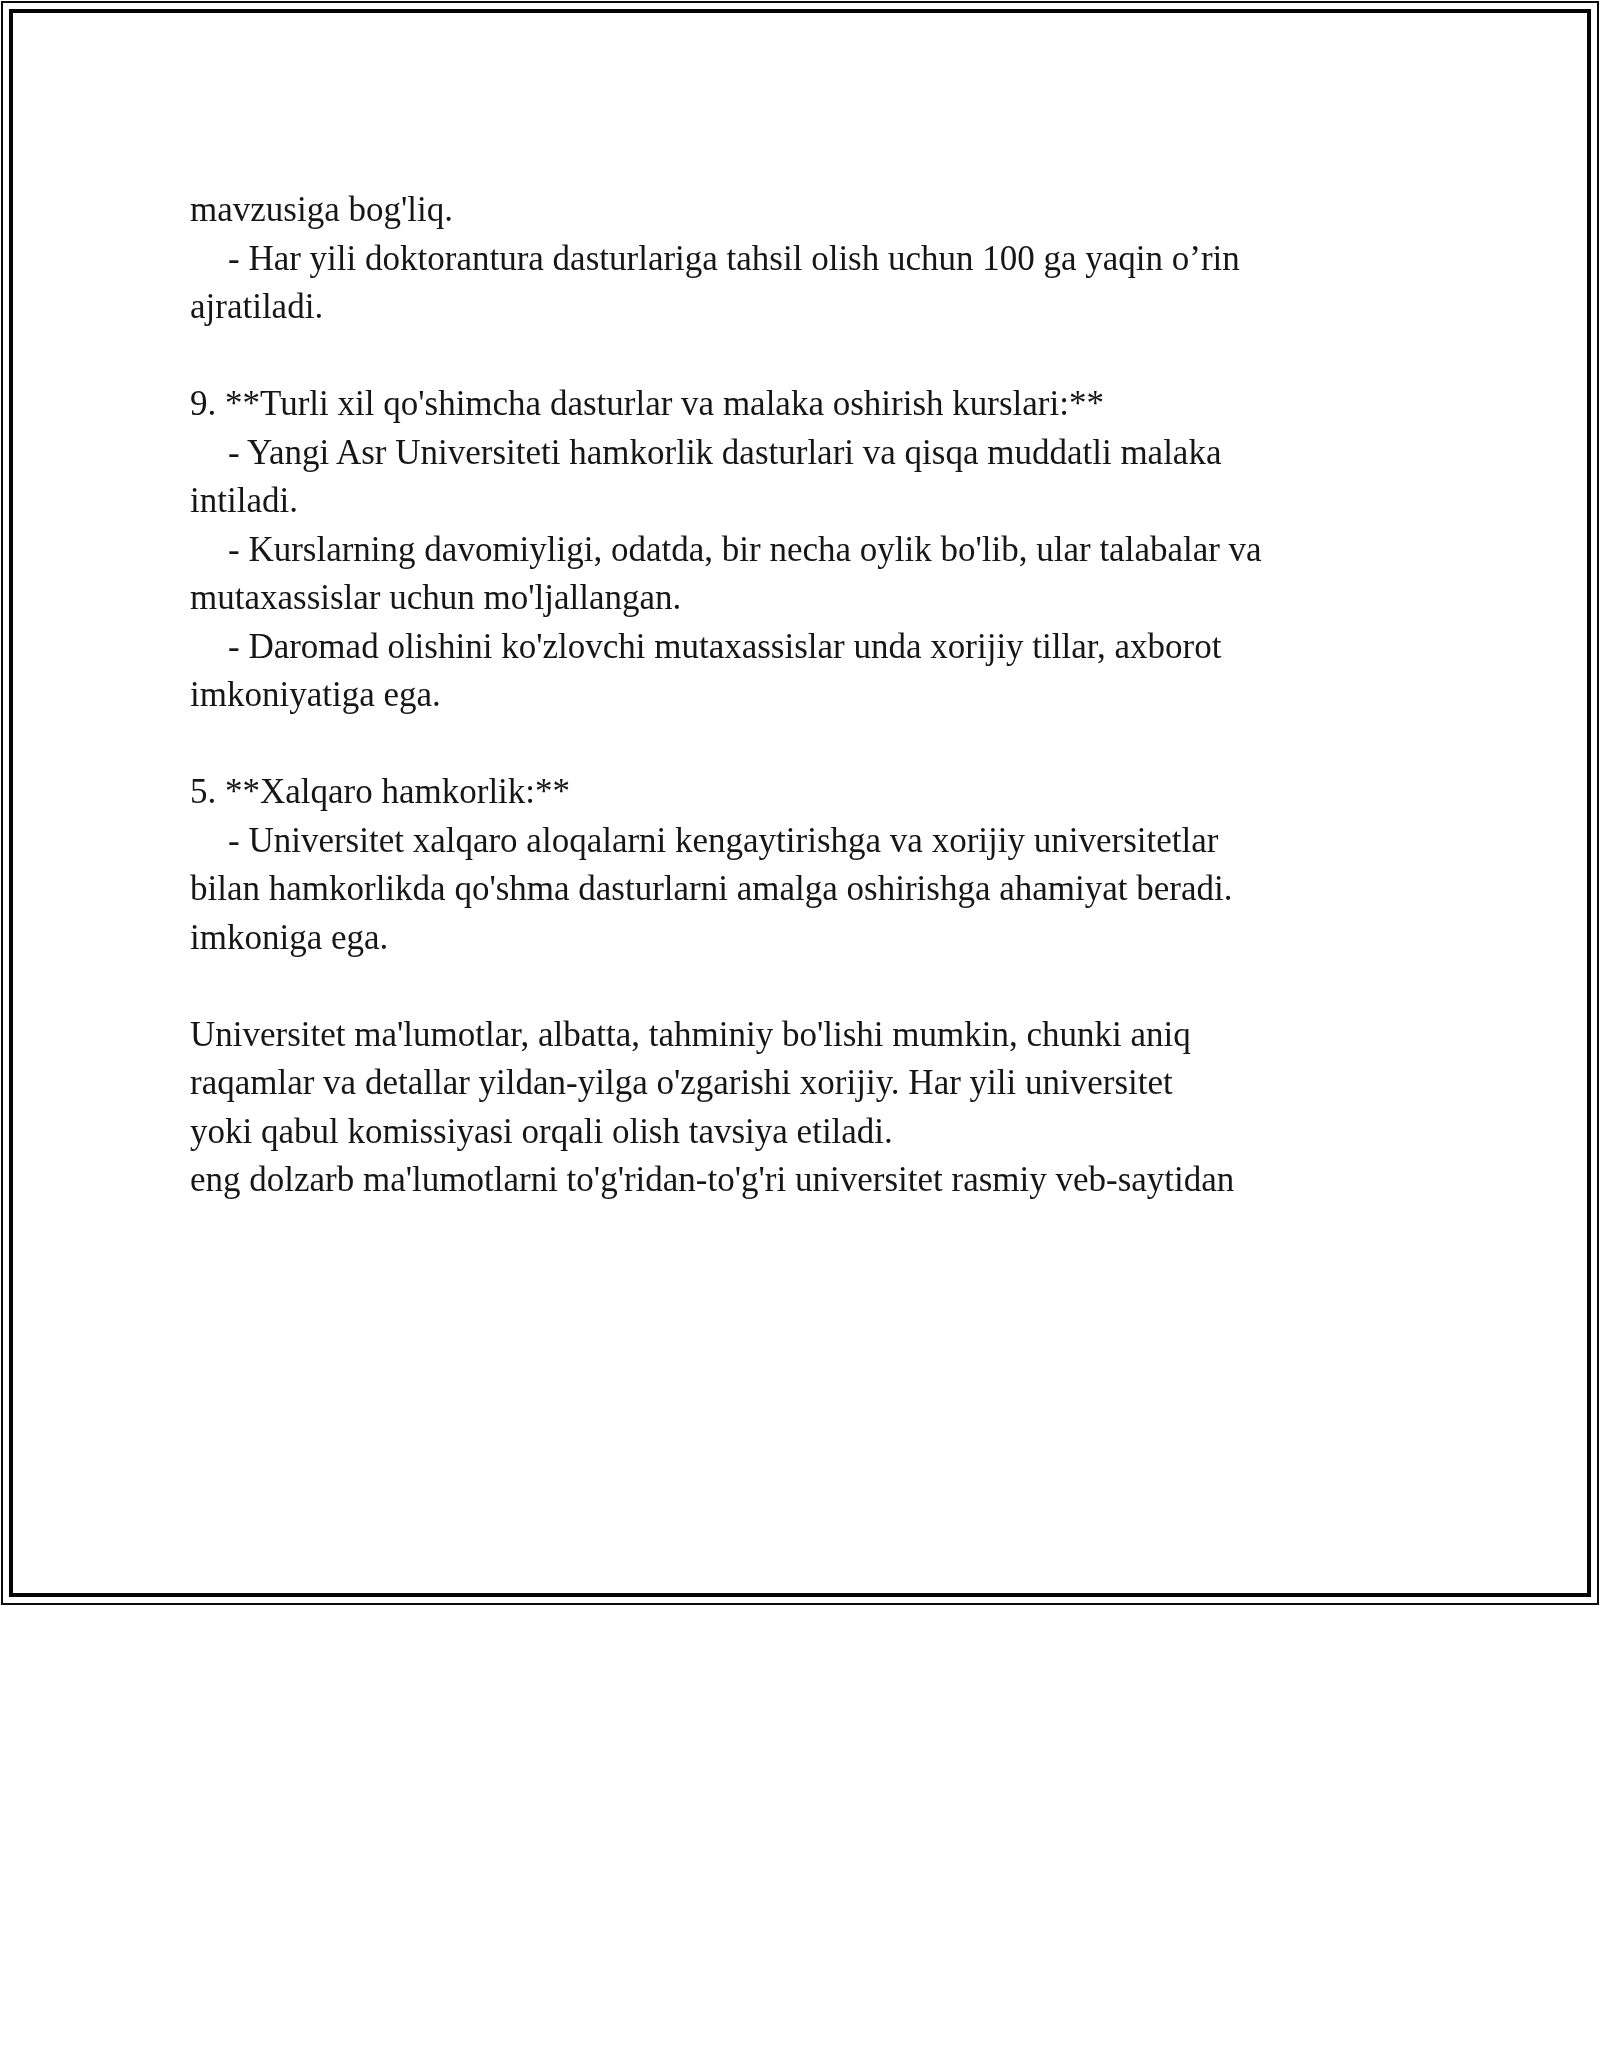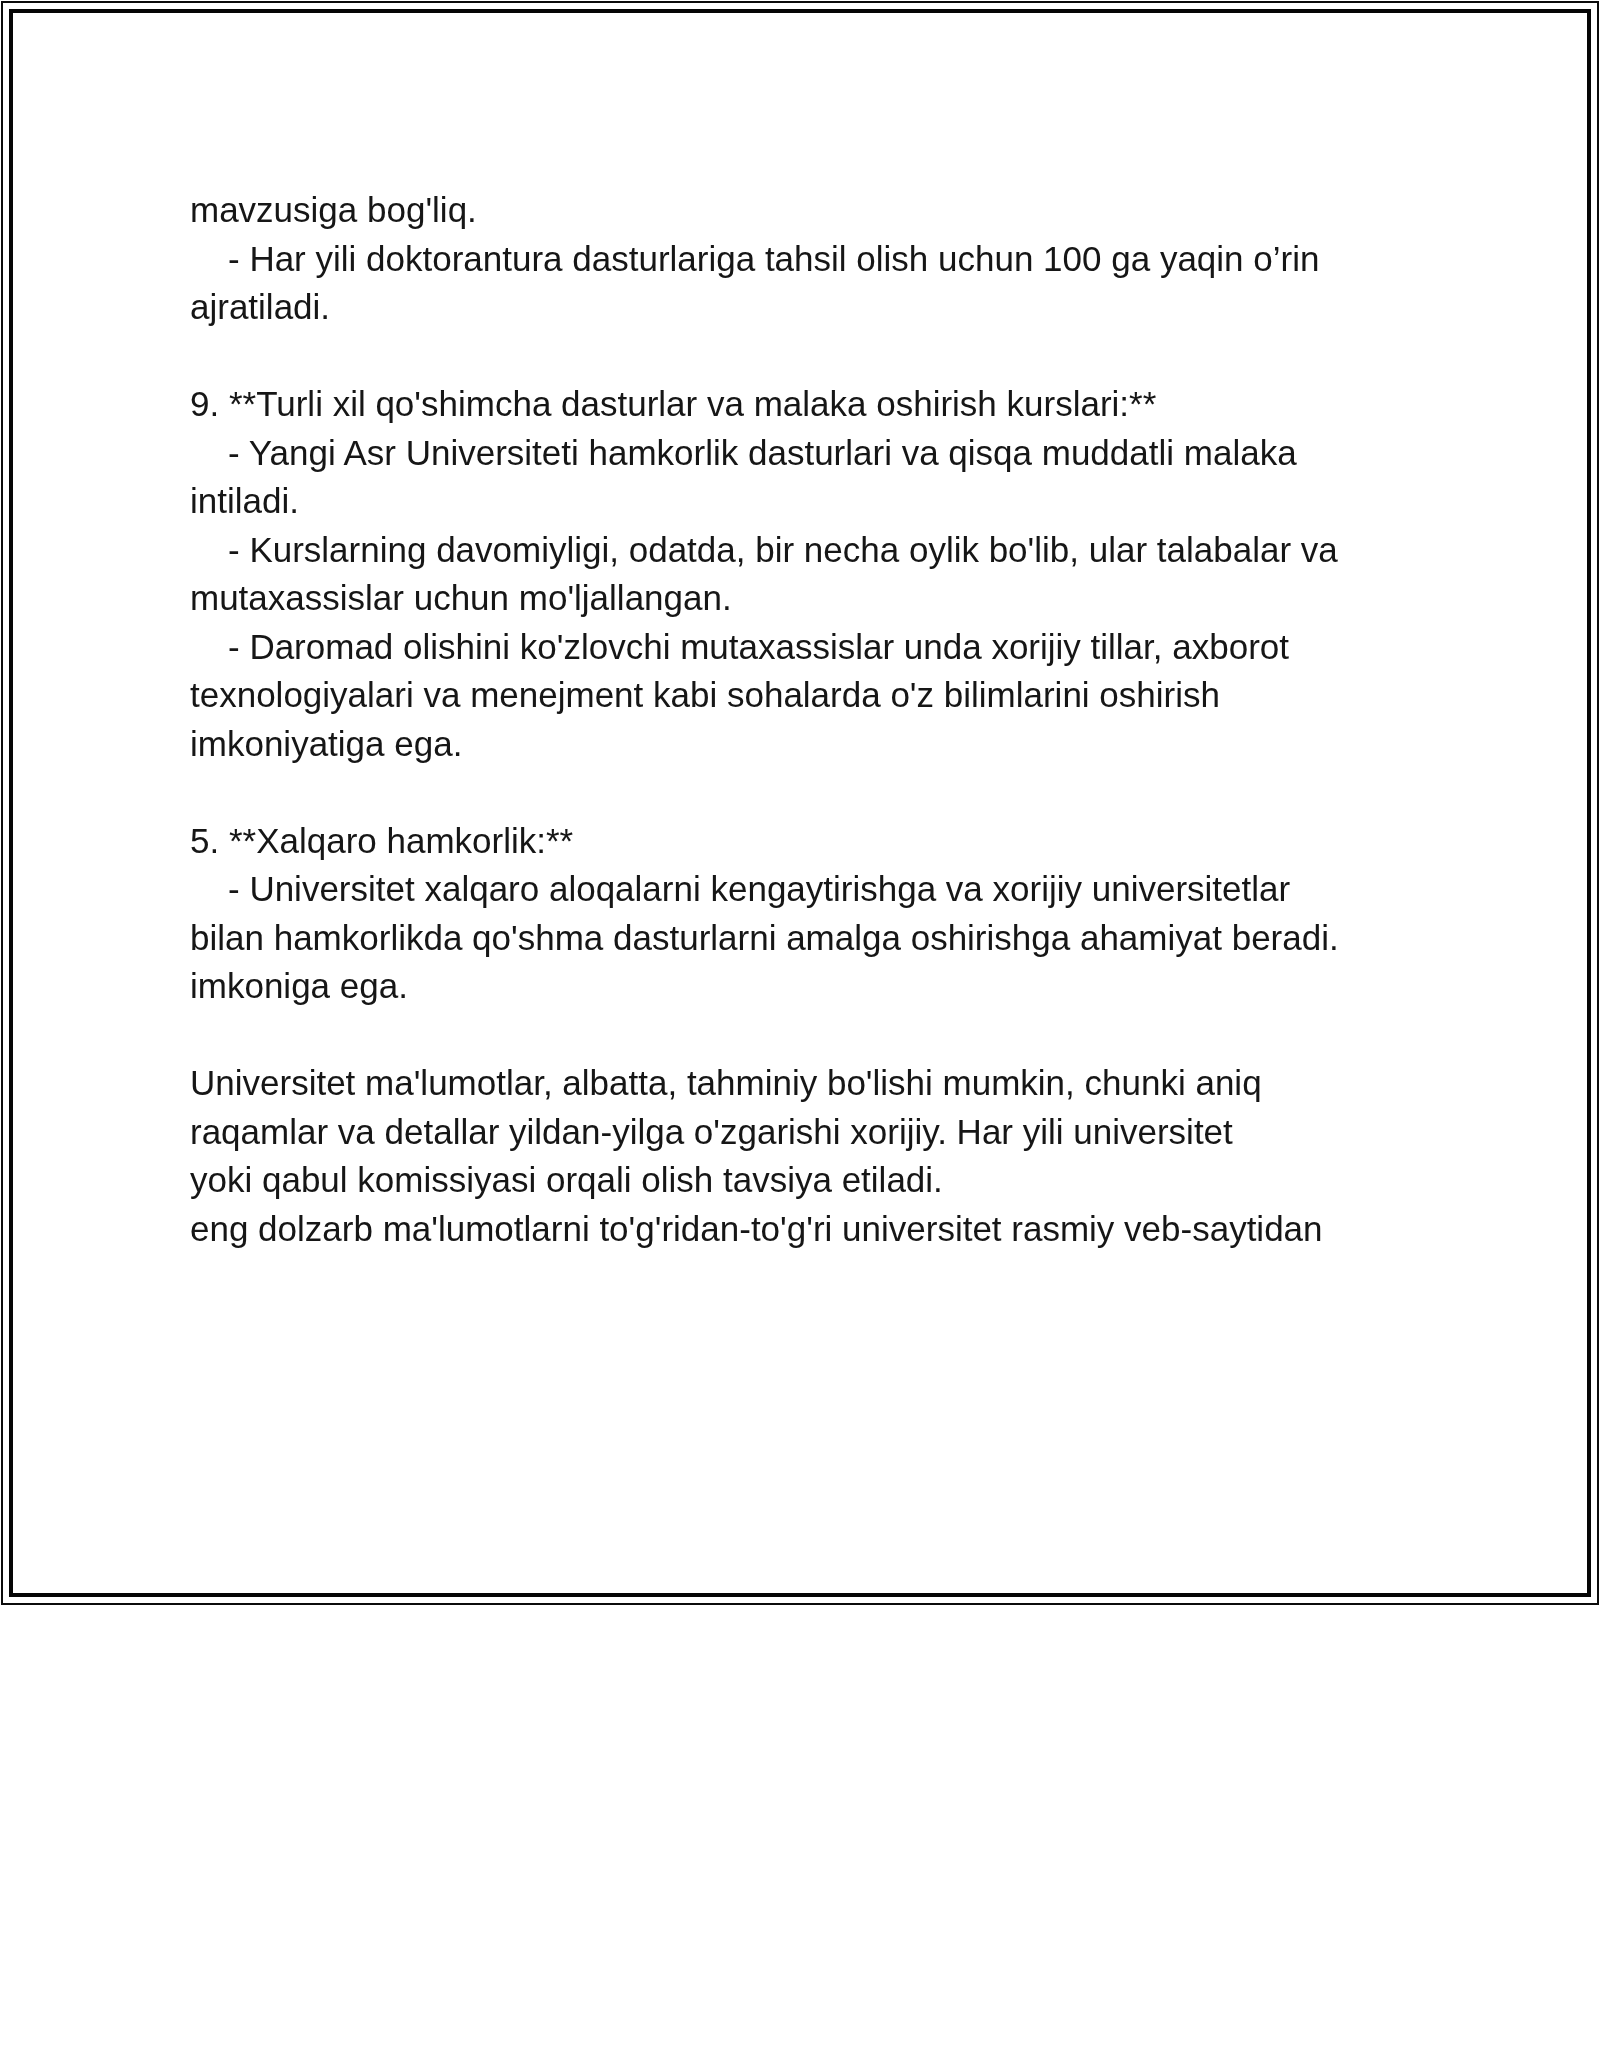--- a/index.html
+++ b/index.html
@@ -6,21 +6,21 @@
     margin: 0;
     padding: 0;
     background: #ffffff;
   }
   .page {
     position: relative;
     width: 1600px;
     height: 1606px;
     background: #ffffff;
     overflow: hidden;
-    font-family: Liberation Sans, sans-serif;
+    font-family: Liberation Serif, serif;
   }
   .frame-outer {
     position: absolute;
     inset: 1px;
     border: 2px solid #0b0b0b;
     pointer-events: none;
   }
   .frame-inner {
     position: absolute;
     inset: 9px;
@@ -60,21 +60,20 @@
     <div class="line">ajratiladi.</div>
 
     <div class="spacer"></div>
 
     <div class="line">9. **Turli xil qo'shimcha dasturlar va malaka oshirish kurslari:**</div>
     <div class="line indent">- Yangi Asr Universiteti hamkorlik dasturlari va qisqa muddatli malaka</div>
     <div class="line">intiladi.</div>
     <div class="line indent">- Kurslarning davomiyligi, odatda, bir necha oylik bo'lib, ular talabalar va</div>
     <div class="line">mutaxassislar uchun mo'ljallangan.</div>
     <div class="line indent">- Daromad olishini ko'zlovchi mutaxassislar unda xorijiy tillar, axborot</div>
-    <div class="line">texnologiyalari va menejment kabi sohalarda o'z bilimlarini oshirish</div>
     <div class="line">imkoniyatiga ega.</div>
 
     <div class="spacer"></div>
 
     <div class="line">5. **Xalqaro hamkorlik:**</div>
     <div class="line indent">- Universitet xalqaro aloqalarni kengaytirishga va xorijiy universitetlar</div>
     <div class="line">bilan hamkorlikda qo'shma dasturlarni amalga oshirishga ahamiyat beradi.</div>
     <div class="line">imkoniga ega.</div>
 
     <div class="spacer"></div>

